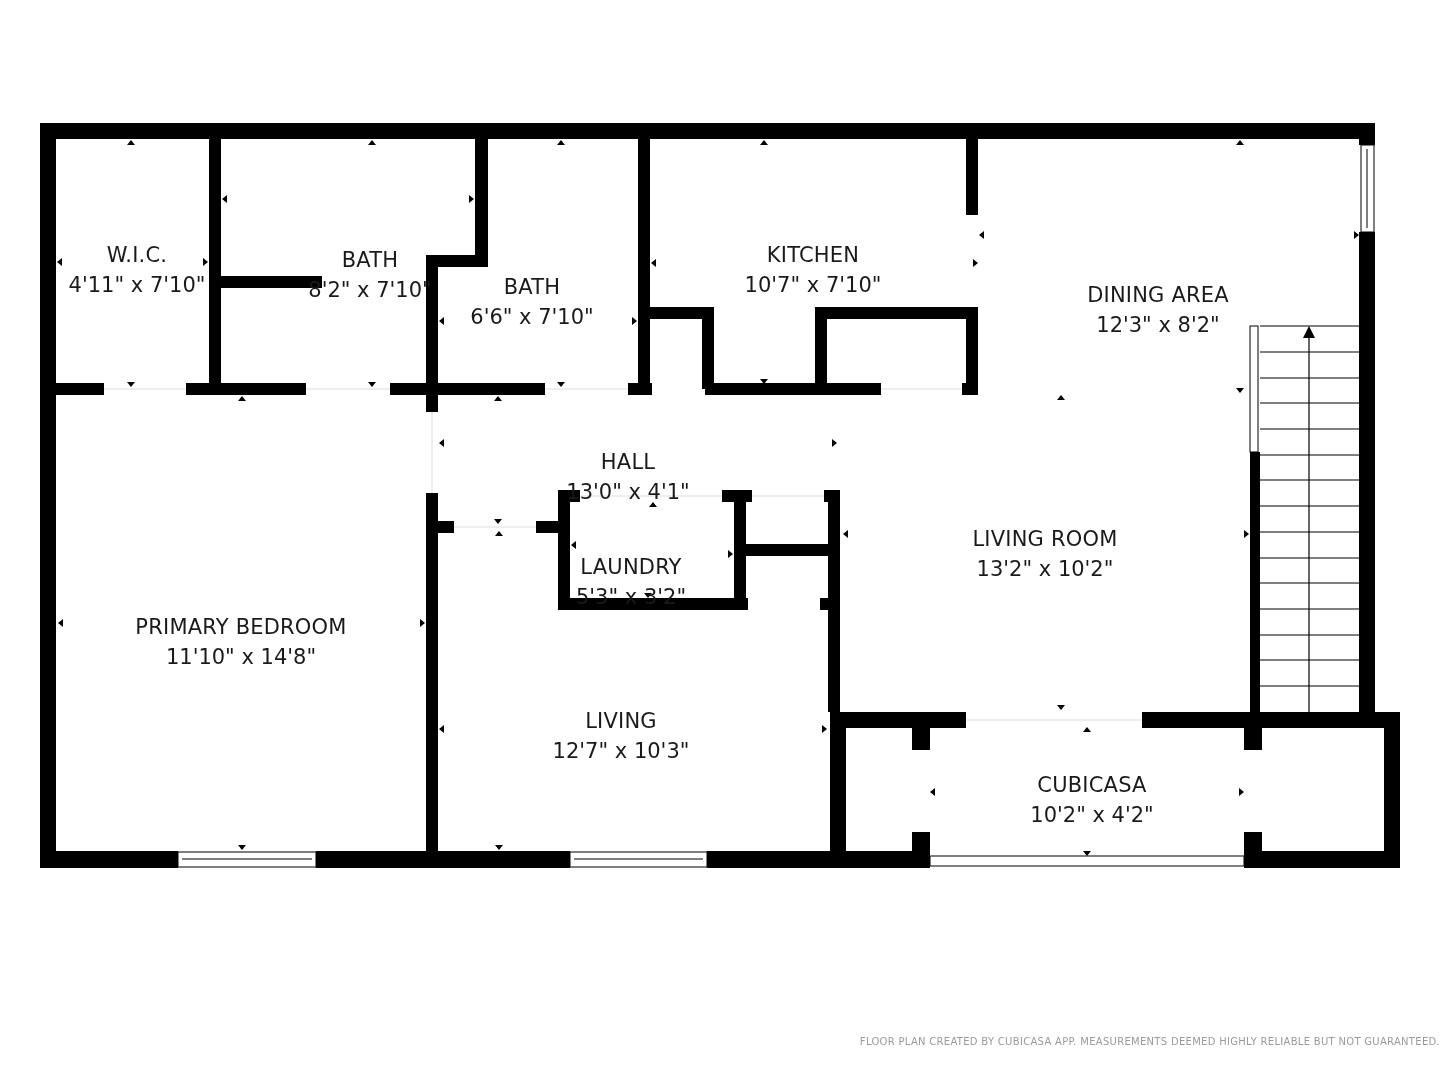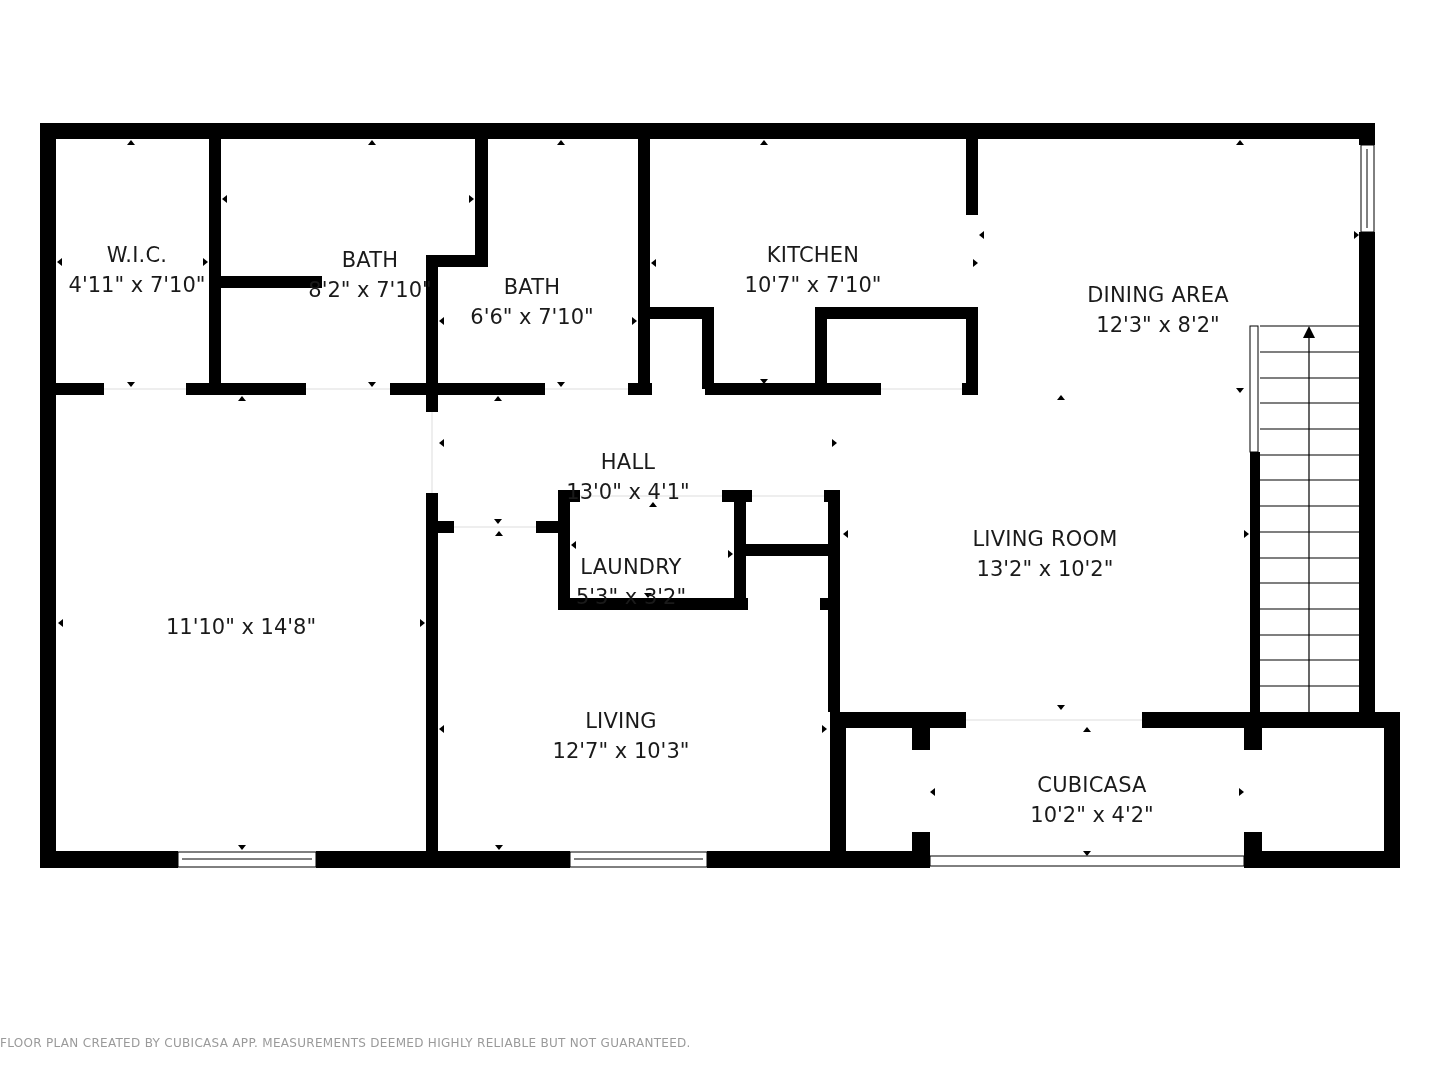--- a/index.html
+++ b/index.html
@@ -1,21 +1,21 @@
 <!DOCTYPE html>
 <html><head>
 <meta charset="utf-8">
 <style>
   html, body { margin:0; padding:0; background:#ffffff; }
   body { width:1440px; height:1080px; position:relative; overflow:hidden; font-family:"DejaVu Sans", sans-serif; }
   #plan { position:absolute; left:0; top:0; width:1440px; height:1080px; }
   .room-label { position:absolute; text-align:center; color:#1a1a1a; transform:translateX(-50%); white-space:nowrap; }
   .room-name { font-size:21px; line-height:30px; letter-spacing:0.2px; }
   .room-dim { font-size:21px; line-height:30px; }
-  .footer { position:absolute; left:0; width:1440px; top:1036px; text-align:left; font-size:12px; color:#9a9a9a; letter-spacing:0.3px; }
+  .footer { position:absolute; left:0; width:1440px; top:1036px; text-align:right; font-size:10px; color:#9a9a9a; letter-spacing:0.3px; }
 </style>
 </head>
 <body>
 
 <svg id="plan" viewBox="0 0 1440 1080" xmlns="http://www.w3.org/2000/svg">
   <g fill="#000">
 
     <rect x="40" y="123" width="1335" height="16"></rect>
 
     <rect x="40" y="123" width="16" height="745"></rect>
@@ -196,20 +196,21 @@
 </div>
 <div class="room-label" style="left:631px; top:516px;margin-top:36px;">
   <div class="room-name">LAUNDRY</div>
   <div class="room-dim">5'3" x 3'2"</div>
 </div>
 <div class="room-label" style="left:1045px; top:524px;">
   <div class="room-name">LIVING ROOM</div>
   <div class="room-dim">13'2" x 10'2"</div>
 </div>
 <div class="room-label" style="left:241px; top:612px;">
+  <div class="room-name">PRIMARY BEDROOM</div>
   <div class="room-dim">11'10" x 14'8"</div>
 </div>
 <div class="room-label" style="left:621px; top:706px;">
   <div class="room-name">LIVING</div>
   <div class="room-dim">12'7" x 10'3"</div>
 </div>
 <div class="room-label" style="left:1092px; top:770px;">
   <div class="room-name">CUBICASA</div>
   <div class="room-dim">10'2" x 4'2"</div>
 </div>

